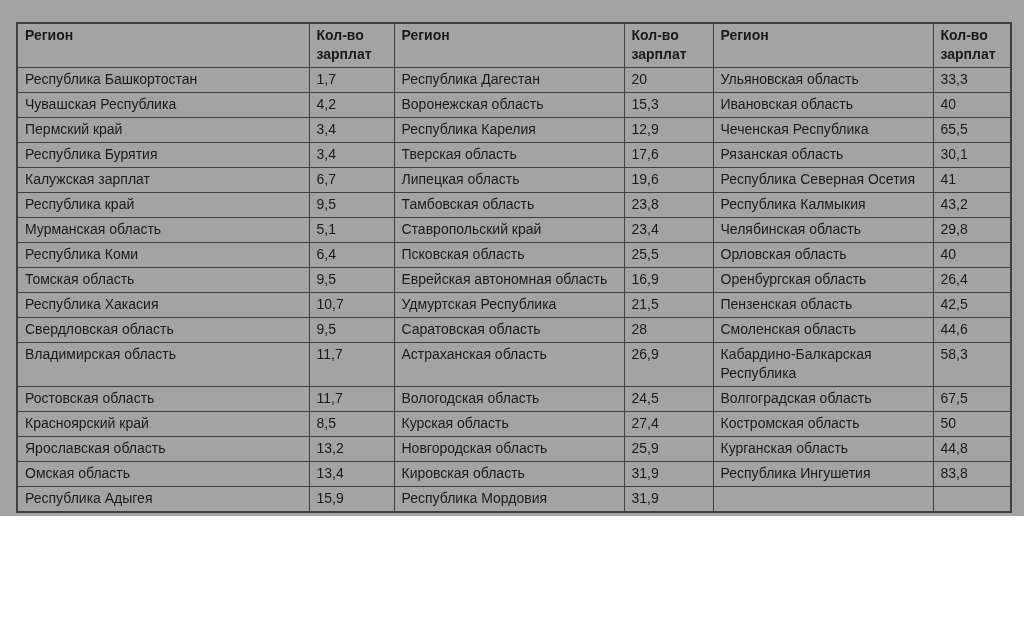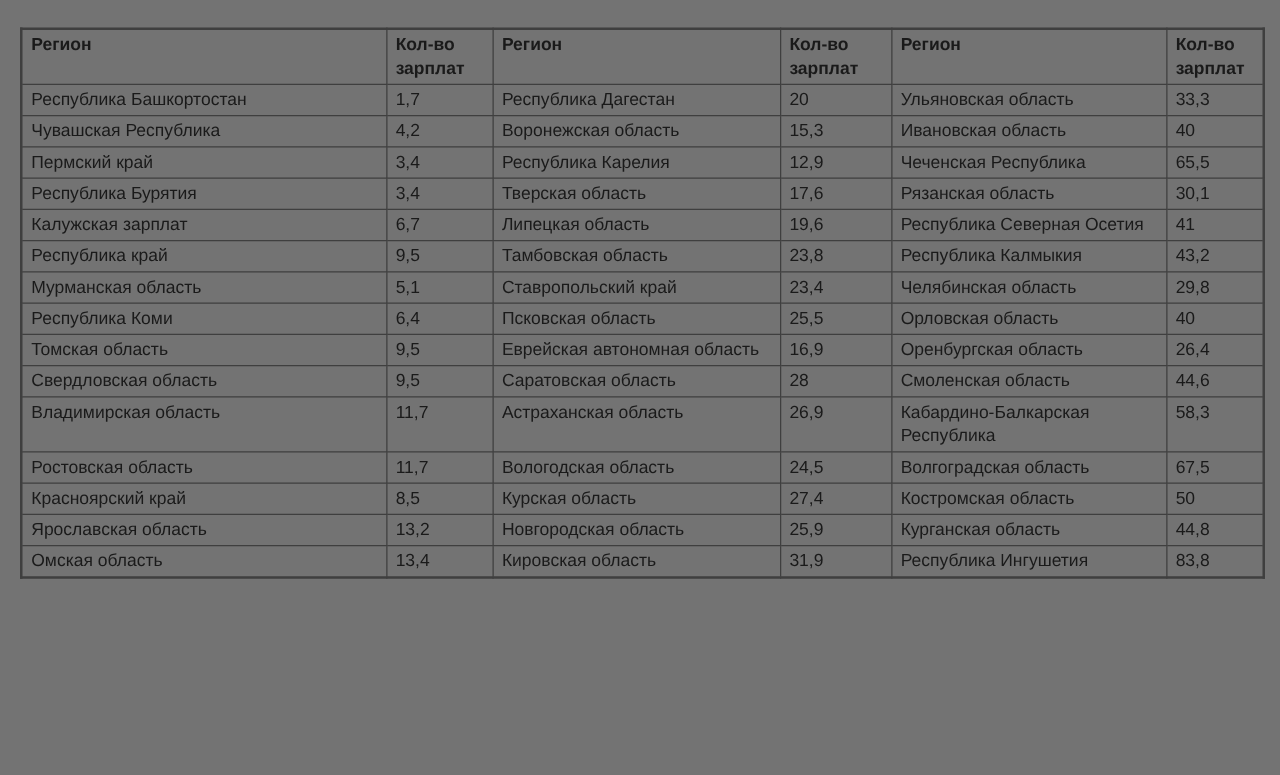--- a/index.html
+++ b/index.html
@@ -3,22 +3,22 @@
 <meta charset="utf-8">
 <style>
   html, body {
     margin: 0;
     padding: 0;
     background: #ffffff;
   }
   .page {
     position: relative;
     width: 1024px;
-    height: 620px;
-    background: #737373;
+    height: 516px;
+    background: #a3a3a3;
     overflow: hidden;
     font-family: "Liberation Sans", sans-serif;
   }
   table.salary-table {
     position: absolute;
     left: 16px;
     top: 22px;
     width: 994px;
     border-collapse: collapse;
     table-layout: fixed;
@@ -130,20 +130,28 @@
         </tr>
         <tr>
           <td>Томская область</td>
           <td>9,5</td>
           <td>Еврейская автономная область</td>
           <td>16,9</td>
           <td>Оренбургская область</td>
           <td>26,4</td>
         </tr>
         <tr>
+          <td>Республика Хакасия</td>
+          <td>10,7</td>
+          <td>Удмуртская Республика</td>
+          <td>21,5</td>
+          <td>Пензенская область</td>
+          <td>42,5</td>
+        </tr>
+        <tr>
           <td>Свердловская область</td>
           <td>9,5</td>
           <td>Саратовская область</td>
           <td>28</td>
           <td>Смоленская область</td>
           <td>44,6</td>
         </tr>
         <tr>
           <td>Владимирская область</td>
           <td>11,7</td>
@@ -177,15 +185,23 @@
           <td>44,8</td>
         </tr>
         <tr>
           <td>Омская область</td>
           <td>13,4</td>
           <td>Кировская область</td>
           <td>31,9</td>
           <td>Республика Ингушетия</td>
           <td>83,8</td>
         </tr>
+        <tr>
+          <td>Республика Адыгея</td>
+          <td>15,9</td>
+          <td>Республика Мордовия</td>
+          <td>31,9</td>
+          <td></td>
+          <td></td>
+        </tr>
       </tbody>
   </table>
 </div>
 
 </body></html>

